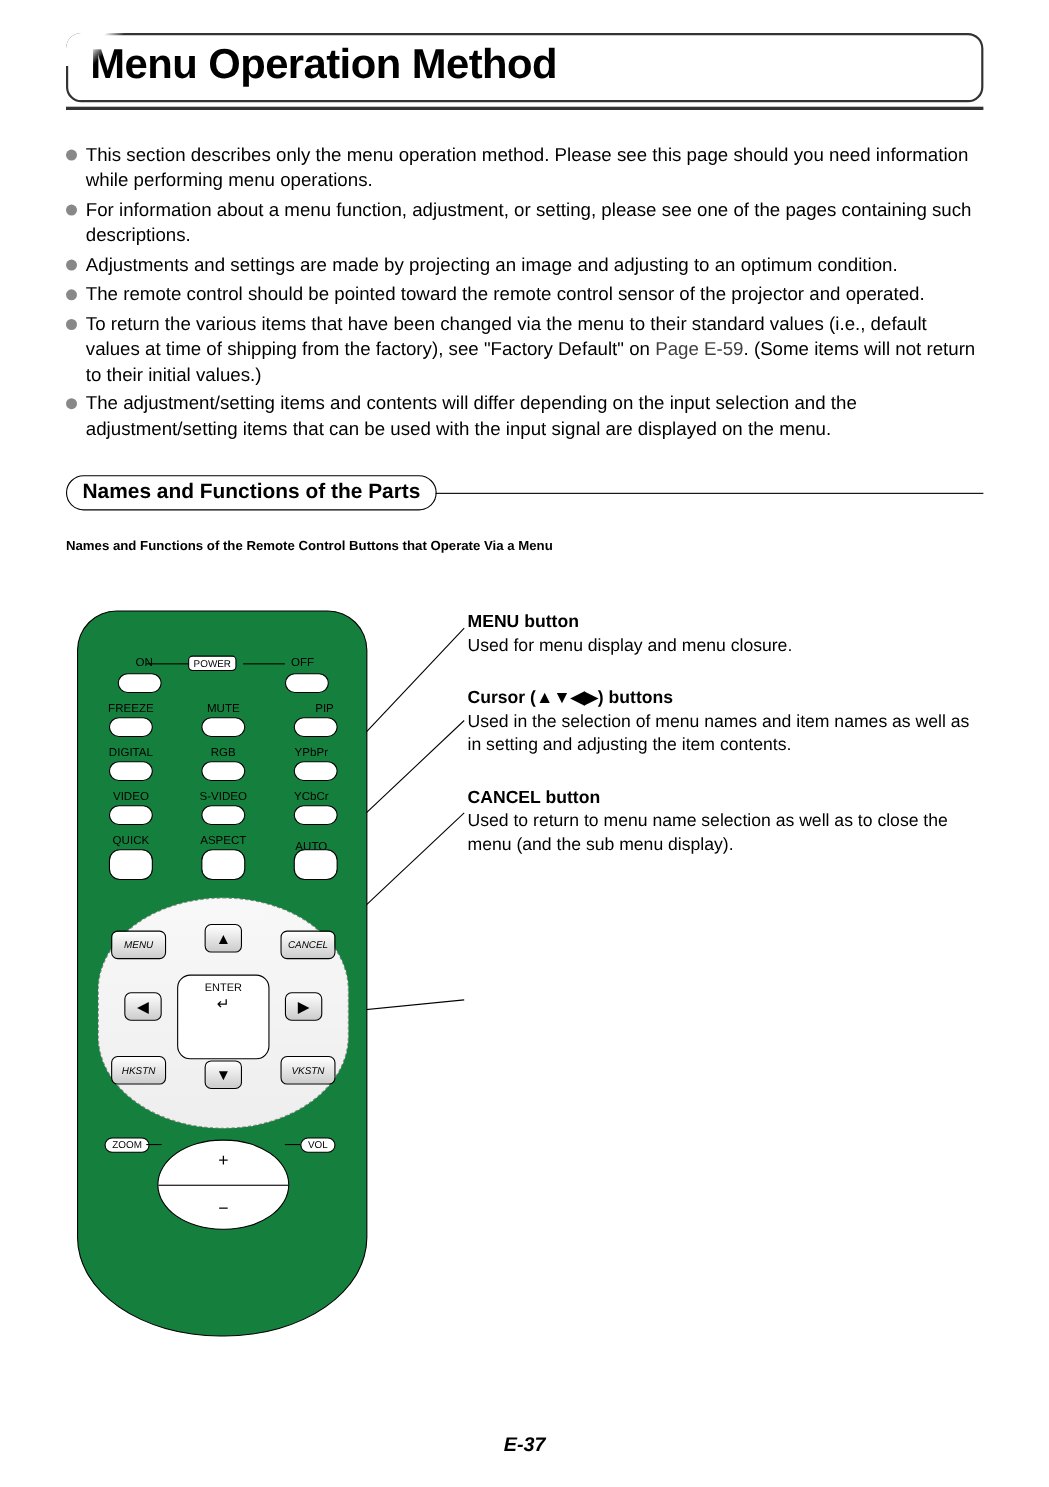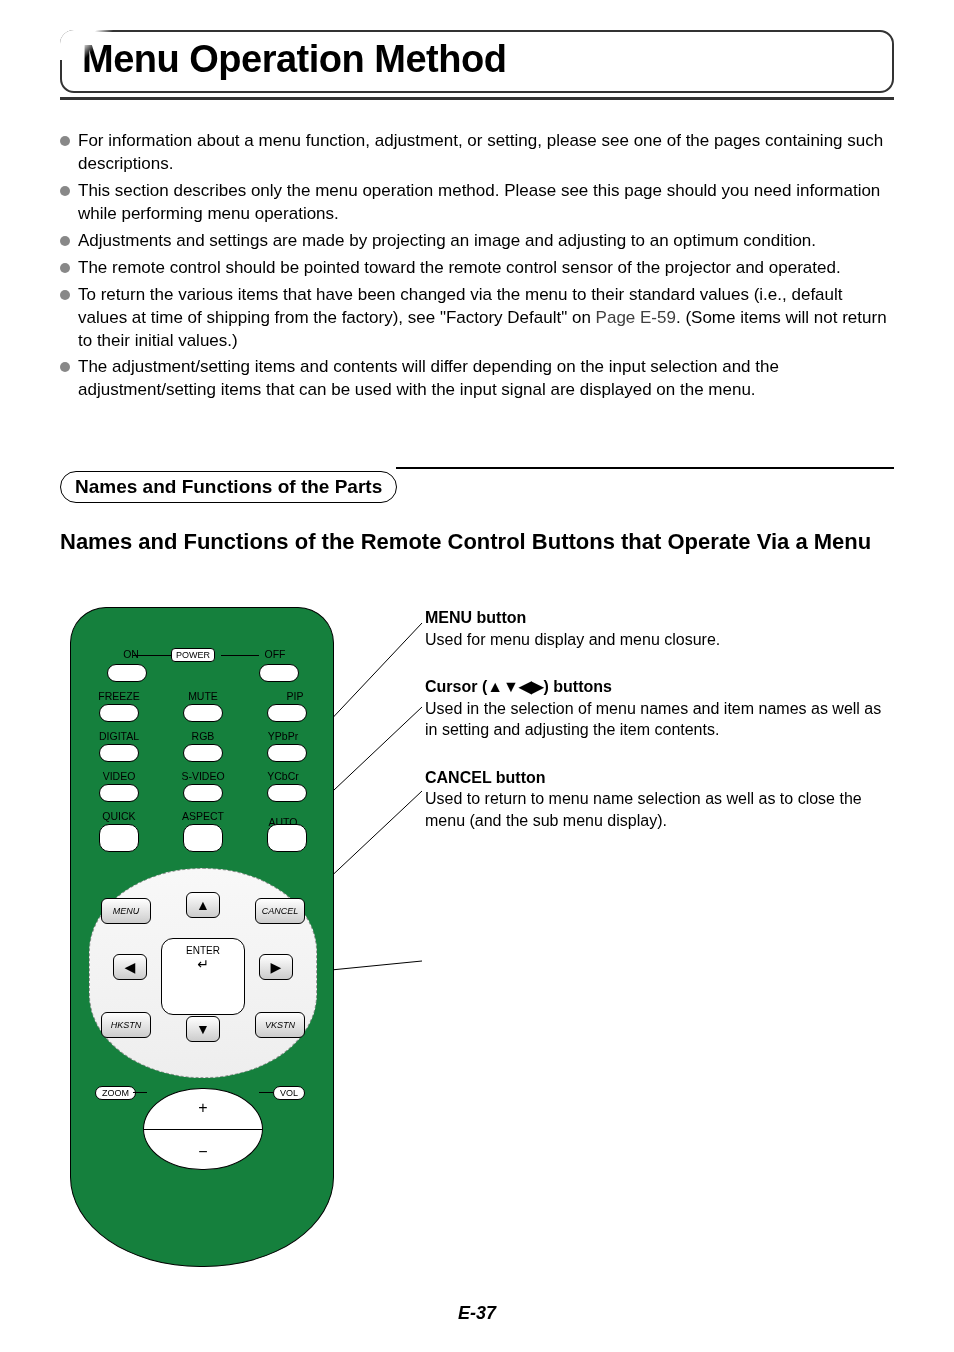--- a/index.html
+++ b/index.html
@@ -62,30 +62,29 @@
     align-items: center;
     margin: 20px 0 25px 0;
   }
   .section-header-pill {
     border: 1.5px solid #000;
     border-radius: 18px;
     padding: 4px 14px;
     font-size: 19px;
     font-weight: 900;
     font-family: Arial, Helvetica, sans-serif;
-    margin-top: 39px;
   }
   .section-header-line {
     flex: 1;
     height: 1.5px;
     background: #000;
     margin-left: -1px;
   }
   .sub-heading {
-    font-size: 22px;
+    font-size: 12px;
     font-weight: 900;
     margin-bottom: 50px;
     font-family: Arial, Helvetica, sans-serif;
     line-height: 1.3;
   }
   .diagram-row {
     display: flex;
     align-items: flex-start;
   }
   .remote-col {
@@ -215,25 +214,25 @@
 <body>
 
 <div class="title-box">
   <div class="title">Menu Operation Method</div>
 </div>
 <div class="title-underline"></div>
 
 <div class="bullets">
   <div class="bullet-item">
       <div class="bullet-dot"></div>
+      <div class="bullet-text">This section describes only the menu operation method. Please see this page should you need information while performing menu operations.</div>
+    </div>
+  <div class="bullet-item">
+      <div class="bullet-dot"></div>
       <div class="bullet-text">For information about a menu function, adjustment, or setting, please see one of the pages containing such descriptions.</div>
-    </div>
-  <div class="bullet-item">
-      <div class="bullet-dot"></div>
-      <div class="bullet-text">This section describes only the menu operation method. Please see this page should you need information while performing menu operations.</div>
     </div>
   <div class="bullet-item">
       <div class="bullet-dot"></div>
       <div class="bullet-text">Adjustments and settings are made by projecting an image and adjusting to an optimum condition.</div>
     </div>
   <div class="bullet-item">
       <div class="bullet-dot"></div>
       <div class="bullet-text">The remote control should be pointed toward the remote control sensor of the projector and operated.</div>
     </div>
   <div class="bullet-item">

